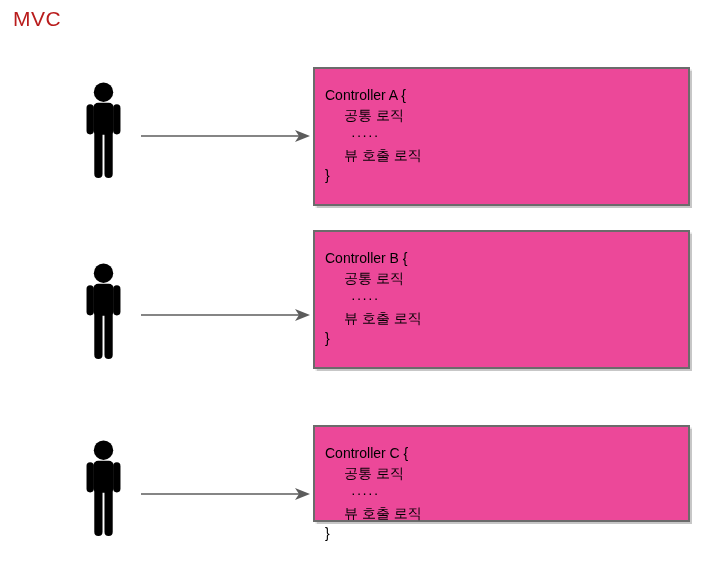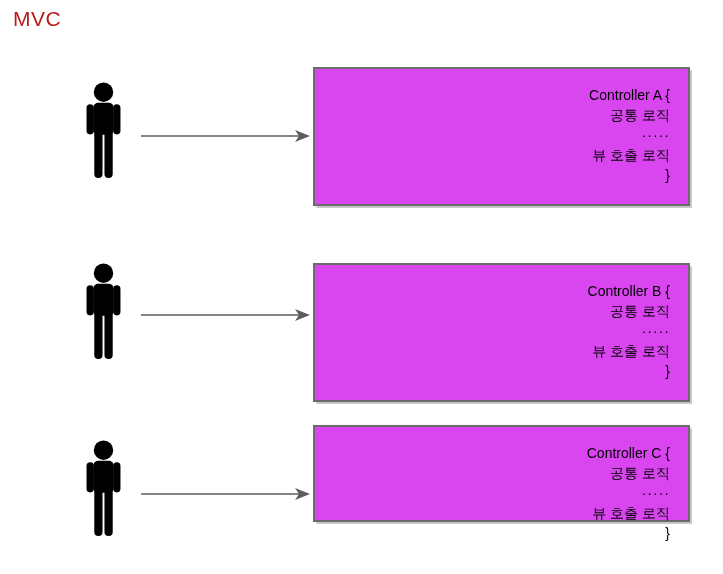--- a/index.html
+++ b/index.html
@@ -35,39 +35,38 @@
     left: 141px;
     width: 169px;
     height: 16px;
   }
   .arrow svg { display: block; }
   .ctrl-box {
     position: absolute;
     left: 313px;
     width: 377px;
     box-sizing: border-box;
-    background: #d946ef;
+    background: #ec4899;
     border: 2px solid #6b6b6b;
     box-shadow: 1.5px 1.5px 1px rgba(0,0,0,0.22);
-    padding: 16px 18px 0 10px;
+    padding: 16px 2px 0 10px;
     font-size: 14px;
     line-height: 20px;
     color: #000000;
-    text-align: right;
   }
   .ctrl-box .line { white-space: pre; }
   .ctrl-box .in1 { padding-left: 19px; }
   .ctrl-box .in2 { padding-left: 26px; letter-spacing: 1px; }
   
   .row1 .person { top: 82px; }
   .row1 .arrow  { top: 128px; }
   .row1 .ctrl-box { top: 67px; height: 139px; }
   .row2 .person { top: 263px; }
   .row2 .arrow  { top: 307px; }
-  .row2 .ctrl-box { top: 263px; height: 139px; }
+  .row2 .ctrl-box { top: 230px; height: 139px; }
   .row3 .person { top: 440px; }
   .row3 .arrow  { top: 486px; }
   .row3 .ctrl-box { top: 425px; height: 97px; }
 </style>
 </head>
 <body>
 
 <div class="canvas">
 
   <div class="diagram-title">MVC</div>

